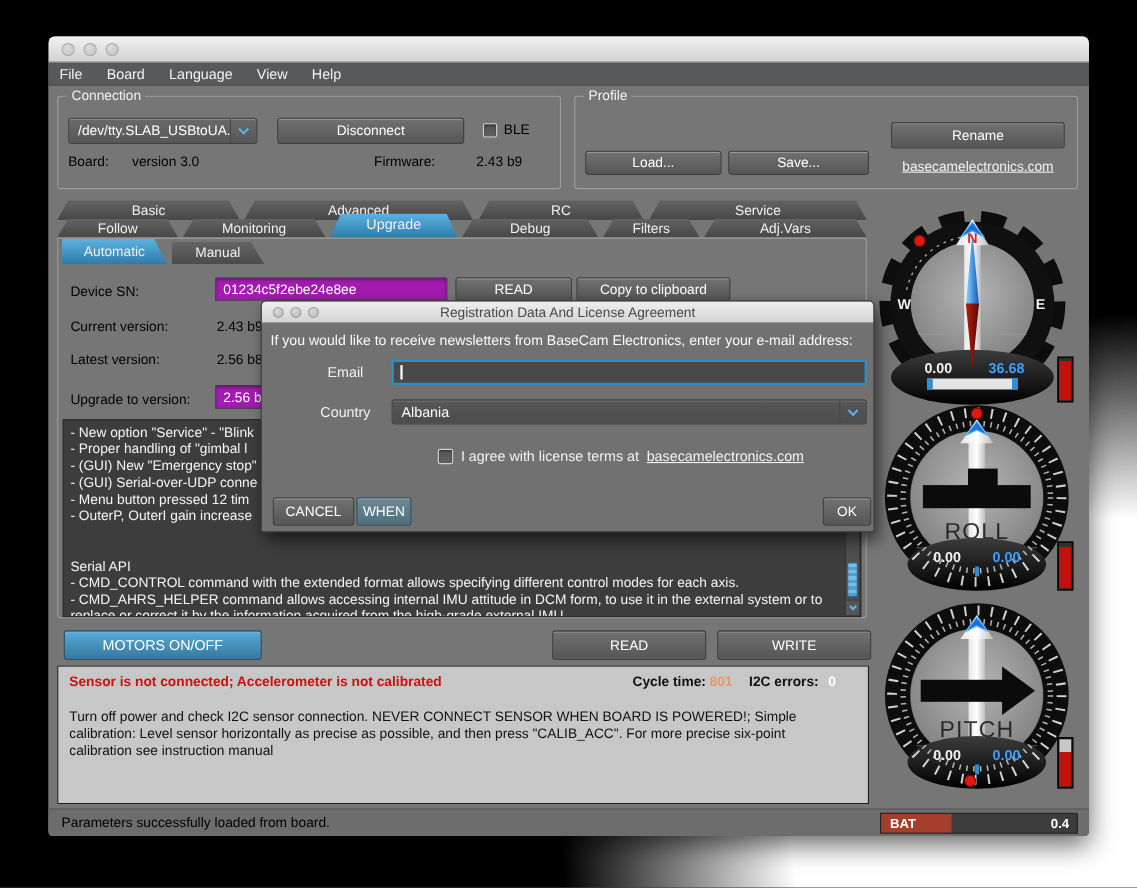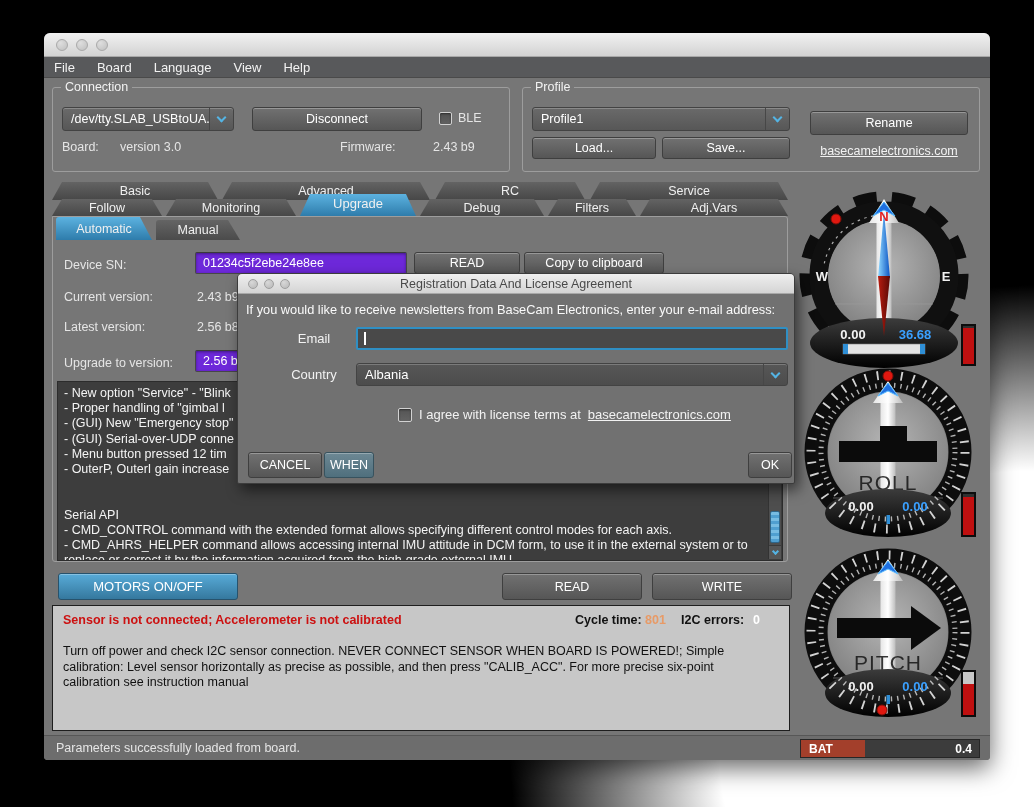--- a/index.html
+++ b/index.html
@@ -22,21 +22,21 @@
     font-size:13px; color:#9a9a9a; }
   .lights { position:absolute; left:12px; top:6px; display:flex; gap:8px; }
   .light { width:12px; height:12px; border-radius:50%;
     background:radial-gradient(circle at 35% 30%, #dedede, #bfbfbf); border:1px solid #a9a9a9; }
   .menubar { position:absolute; left:0; top:24px; right:0; height:21px; background:#58595b;
     display:flex; align-items:center; gap:22px; padding-left:10px; border-bottom:1px solid #4a4a4a; }
   .menubar span { color:#f2f2f2; font-size:13px; }
 
   .content { position:absolute; left:0; top:45px; right:0; bottom:0; background:#767676; }
   .abs { position:absolute; }
-  .lbl { position:absolute; color:#e5e5e5; font-size:12.5px; white-space:nowrap; }
+  .lbl { position:absolute; color:#000000; font-size:12.5px; white-space:nowrap; }
   .dark-lbl { position:absolute; color:#111; font-size:12.5px; white-space:nowrap; }
 
   .group { position:absolute; border:1px solid #9d9d9d; border-radius:3px; }
   .glabel { position:absolute; top:-8px; left:8px; background:#767676; padding:0 4px;
     color:#f2f2f2; font-size:12.5px; }
 
   .btn { position:absolute; background:linear-gradient(#717171,#565656);
     border:1px solid #3f3f3f; border-radius:3px; box-shadow:inset 0 1px 0 rgba(255,255,255,.28);
     color:#fff; font-size:12.5px; display:flex; align-items:center; justify-content:center; }
   .btn.blue { background:linear-gradient(#58abd8,#35789e); border-color:#27526c; }
@@ -45,21 +45,21 @@
   .dd { position:absolute; background:linear-gradient(#6a6a6a,#575757);
     border:1px solid #434343; border-radius:3px; box-shadow:inset 0 1px 0 rgba(255,255,255,.22);
     color:#fff; font-size:12.5px; display:flex; align-items:center; }
   .dd .dd-text { padding-left:8px; flex:1; white-space:nowrap; overflow:hidden; }
   .dd .dd-btn { width:24px; align-self:stretch; border-left:1px solid #474747;
     display:flex; align-items:center; justify-content:center; }
   .chev { display:block; width:7px; height:7px; border-right:2.5px solid #54b4e4;
     border-bottom:2.5px solid #54b4e4; transform:rotate(45deg); margin-top:-3px; }
   .chev.sm { width:5px; height:5px; border-width:2px; }
 
-  .sunken { position:absolute; background:#6d28d9; border:1px solid #474747; border-top-color:#3b3b3b;
+  .sunken { position:absolute; background:#a21caf; border:1px solid #474747; border-top-color:#3b3b3b;
     border-radius:2px; box-shadow:inset 0 1px 3px rgba(0,0,0,.4); color:#fff; font-size:12.5px;
     display:flex; align-items:center; padding-left:7px; white-space:nowrap; overflow:hidden; }
 
   .cb { position:absolute; width:13px; height:13px; border:1px solid #d2d2d2; border-radius:2px;
     background:linear-gradient(#515151,#616161); box-shadow:inset 0 1px 2px rgba(0,0,0,.45); }
 
   .link { color:#f2f2f2; text-decoration:underline; font-size:12.5px; }
 
   
   .tab { position:absolute; clip-path:polygon(10px 0, calc(100% - 10px) 0, 100% 100%, 0 100%);
@@ -156,26 +156,20 @@
     <div class="btn" style="left:208px;top:29px;width:170px;height:24px;">Disconnect</div>
     <div class="cb" style="left:395px;top:34px;"></div>
     <span class="lbl" style="left:414px;top:33px;">BLE</span>
     <span class="lbl" style="left:18px;top:62px;">Board:</span>
     <span class="lbl" style="left:76px;top:62px;">version 3.0</span>
     <span class="lbl" style="left:296px;top:62px;">Firmware:</span>
     <span class="lbl" style="left:389px;top:62px;">2.43 b9</span>
 
     <div class="group" style="left:478px;top:9px;width:458px;height:85px;">
       <span class="glabel">Profile</span>
-    </div>
-    <div class="dd" style="left:488px;top:29px;width:258px;height:24px;">
-      <span class="dd-text">Profile1</span>
-      <span class="dd-btn">
-          <i class="chev"></i>
-        </span>
     </div>
     <div class="btn" style="left:766px;top:33px;width:158px;height:24px;">Rename</div>
     <div class="btn" style="left:488px;top:59px;width:124px;height:22px;">Load...</div>
     <div class="btn" style="left:618px;top:59px;width:128px;height:22px;">Save...</div>
     <a class="link abs" style="left:766px;top:66px;width:158px;text-align:center;">basecamelectronics.com</a>
 
     <div class="tab r1" style="left:8px;top:104px;width:166px;">Basic</div>
     <div class="tab r1" style="left:178px;top:104px;width:208px;">Advanced</div>
     <div class="tab r1" style="left:391px;top:104px;width:150px;">RC</div>
     <div class="tab r1" style="left:546px;top:104px;width:198px;">Service</div>

